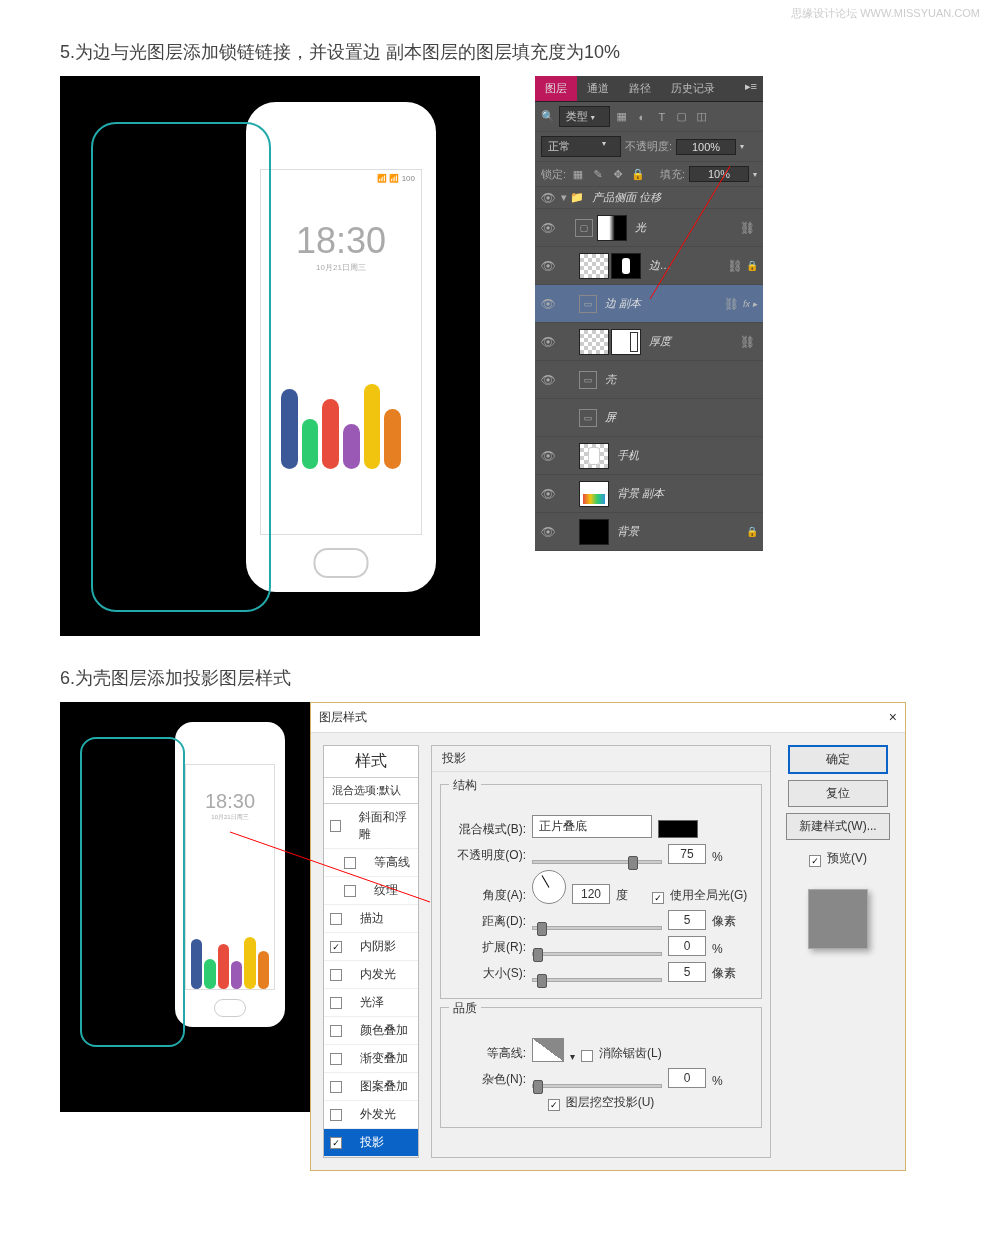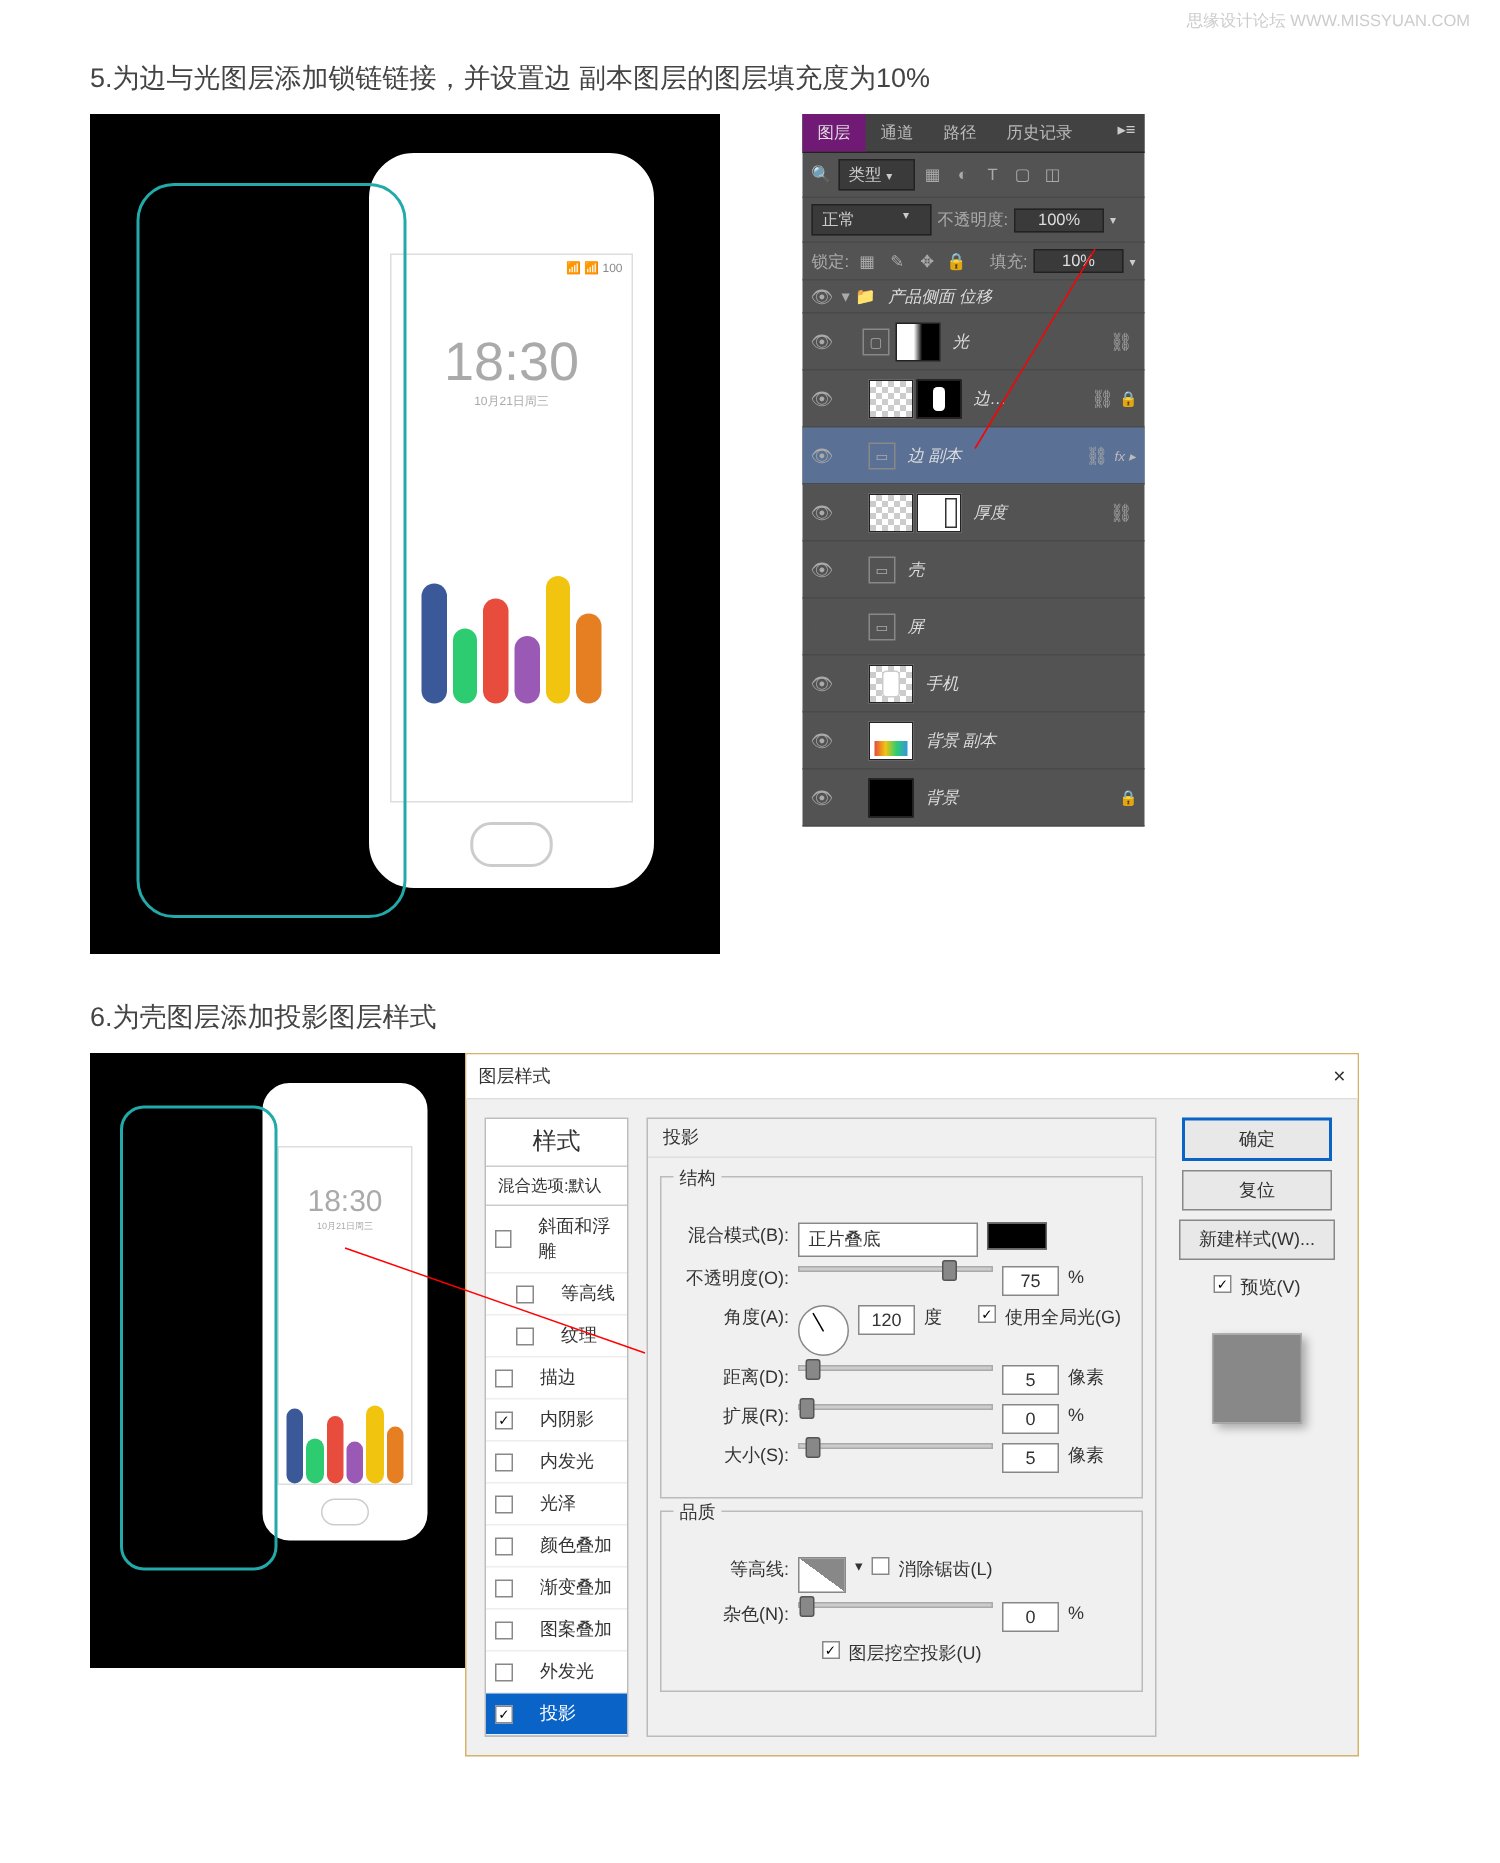--- a/index.html
+++ b/index.html
@@ -15,21 +15,21 @@
   .screen1 { position:absolute; top:65px; left:12px; right:12px; bottom:55px; background:#fff; border:1px solid #ddd; }
   .glass1 { width: 180px; height: 490px; top: 45px; left: 30px; border: 2px solid #2aa; border-radius: 25px; position:absolute; }
   .homebtn { position:absolute; bottom:12px; left:50%; transform:translateX(-50%); width:55px; height:30px; border:2px solid #ccc; border-radius:14px; }
   .dots { position:absolute; bottom:65px; left:20px; right:20px; height:100px; display:flex; gap:4px; align-items:flex-end; }
   .dot { width:30px; height:60px; border-radius:20px; }
 
   
   .layers-panel { width: 228px; background: #535353; color: #ccc; font-size: 11px; }
   .lp-tabs { display: flex; background: #424242; border-bottom: 1px solid #222; }
   .lp-tab { padding: 5px 10px; font-size: 11px; color: #bbb; }
-  .lp-tab.active { background: #701a75; color: #ddd; font-family: Liberation Mono, monospace; }
+  .lp-tab.active { background: #be185d; color: #ddd; font-family: Liberation Mono, monospace; }
   .lp-tabs .menu { margin-left: auto; padding: 4px 6px; }
   .lp-row { display: flex; align-items: center; padding: 4px 6px; gap: 4px; border-bottom: 1px solid #4a4a4a; }
   .lp-select { background: #3a3a3a; border: 1px solid #222; color: #ccc; padding: 2px 14px 2px 6px; font-size: 11px; position: relative; }
   .lp-arrow { font-size: 8px; }
   .lp-iconbtn { width: 16px; height: 16px; display: inline-flex; align-items:center; justify-content:center; color: #aaa; font-size: 11px; }
   .lp-input { background: #3a3a3a; border: 1px solid #222; color: #ddd; width: 60px; padding: 1px 3px; font-size: 11px; text-align:center; }
   .lp-label { font-size: 11px; color: #aaa; }
   .layer-list { }
   .layer-row { display: flex; align-items: center; padding: 3px 4px; border-bottom: 1px solid #4a4a4a; min-height: 38px; }
   .layer-row.selected { background: #5a7195; }
@@ -64,21 +64,21 @@
   .ls-left-sub { padding: 5px 8px; border-bottom: 1px solid #ccc; font-size: 11px; }
   .ls-item { padding: 5px 6px; border-bottom: 1px solid #eee; display: flex; align-items: center; gap: 18px; font-size: 12px; }
   .ls-item.indent { padding-left: 20px; }
   .ls-item.selected { background: #0a64c8; color: #fff; }
   .ls-cb { width: 12px; height: 12px; border: 1px solid #888; background: #fff; display:inline-flex; align-items:center; justify-content:center; font-size:9px; color:#000; }
   .ls-cb.checked::after { content:"✓"; }
   .ls-center { flex: 1; border: 1px solid #bbb; padding: 0; background: #f0f0f0; }
   .ls-center-title { padding: 4px 10px; font-size: 12px; border-bottom:1px solid #ddd; }
   .ls-group { border: 1px solid #bbb; margin: 0 8px 8px; padding: 24px 10px 10px; position: relative; background: #f0f0f0; }
   .ls-group-label { position: absolute; top: -8px; left: 8px; background: #f0f0f0; padding: 0 4px; font-size: 12px; }
-  .ls-field { display: flex; align-items: flex-start; gap: 6px; margin: 6px 0; font-size: 12px; }
+  .ls-field { display: flex; align-items: flex-end; gap: 6px; margin: 6px 0; font-size: 12px; }
   .ls-flabel { width: 75px; text-align: right; }
   .ls-select { border: 1px solid #888; background: #fff; padding: 2px 20px 2px 6px; font-size: 12px; min-width: 120px; }
   .ls-color { width: 40px; height: 18px; background: #000; border: 1px solid #666; }
   .ls-slider { flex: 1; height: 4px; background: #ccc; border: 1px solid #aaa; position: relative; max-width: 130px; }
   .ls-slider-thumb { position: absolute; top: -5px; width: 10px; height: 14px; background: #888; border: 1px solid #555; border-radius: 2px; }
   .ls-num { width: 38px; border: 1px solid #888; background: #fff; padding: 2px 4px; text-align: center; font-size: 12px; }
   .ls-unit { width: 30px; font-size: 12px; }
   .angle-dial { width: 34px; height: 34px; border: 1px solid #888; border-radius: 50%; background: #fff; position: relative; }
   .angle-hand { position: absolute; top: 50%; left: 50%; width: 14px; height: 1px; background: #000; transform-origin: left; transform: rotate(-120deg); }
   .ls-contour { width: 32px; height: 24px; border: 1px solid #888; background: linear-gradient(to top right, #fff 50%, #888 50%); }

